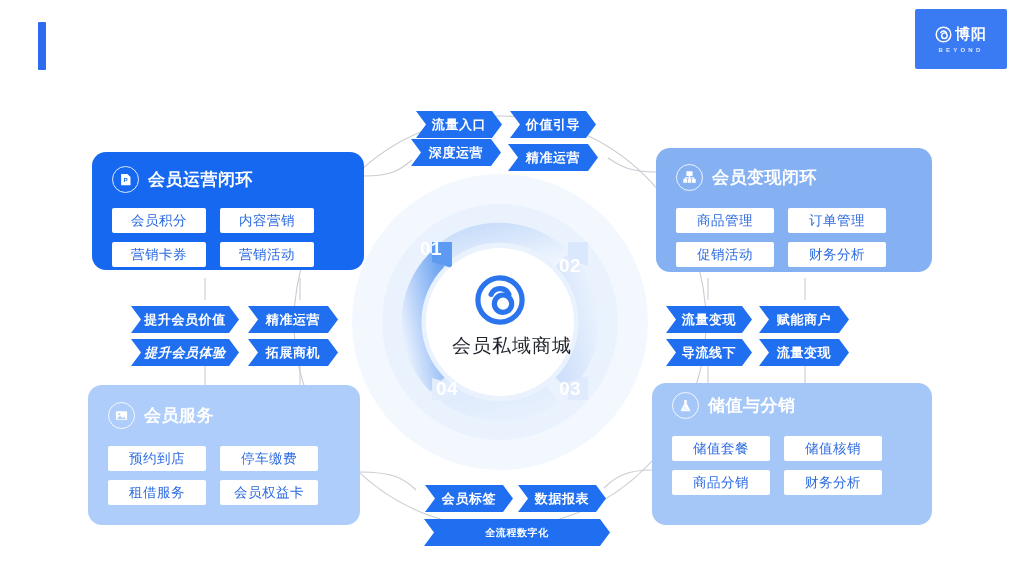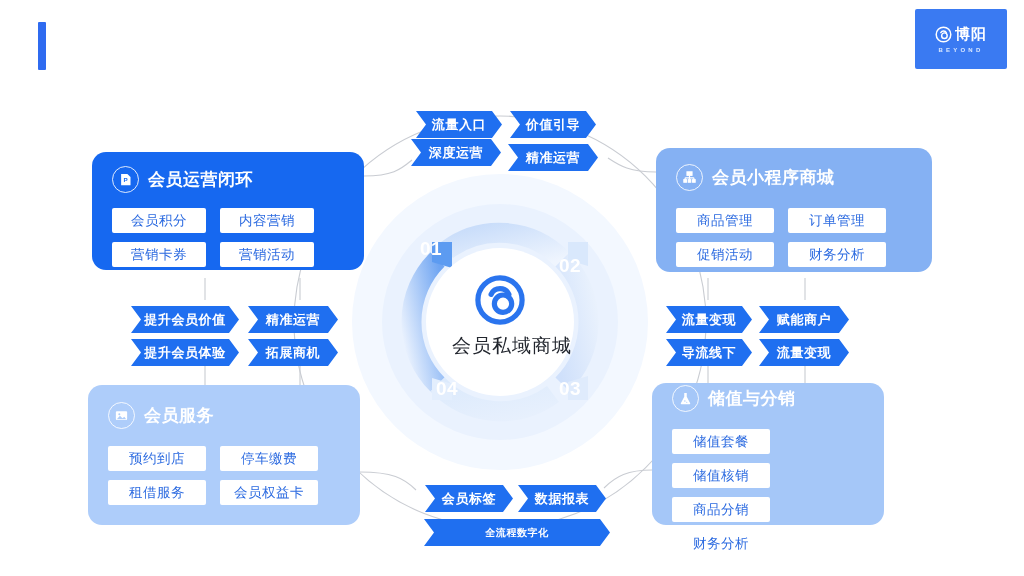--- a/index.html
+++ b/index.html
@@ -52,22 +52,22 @@
   .chip { background: #ffffff; color: #2b6ae0; font-size: 13.5px;
           width: 94px; height: 25px; line-height: 25px; text-align: center;
           border-radius: 2px; letter-spacing: .5px; white-space: nowrap; }
 
   #card-tl { left: 92px; top: 152px; width: 272px; height: 118px;
              background: #1668f0; padding: 14px 18px 0 20px; }
   #card-tr { left: 656px; top: 148px; width: 276px; height: 124px;
              background: #85b1f3; padding: 16px 18px 0 20px; }
   #card-bl { left: 88px; top: 385px; width: 272px; height: 140px;
              background: #aecdfa; padding: 17px 18px 0 20px; }
-  #card-br { left: 652px; top: 383px; width: 232px; height: 142px;
-             background: #a5c7f8; padding: 2px 18px 0 20px; }
+  #card-br { left: 652px; top: 383px; width: 280px; height: 142px;
+             background: #a5c7f8; padding: 9px 18px 0 20px; }
 
   #card-tr .chip, #card-bl .chip, #card-br .chip { width: 98px; }
   #card-bl .chips, #card-br .chips, #card-tr .chips { margin-top: 17px; }
 
   
   .hex { position: absolute; height: 27px; color: #fff;
          font-size: 13px; font-weight: bold; letter-spacing: .6px;
          display: flex; align-items: center; justify-content: center;
          background: #1f6ff0;
          clip-path: polygon(9px 0, 100% 0, calc(100% - 9px) 100%, 0 100%);
@@ -75,21 +75,21 @@
   .hex.arrow { clip-path: polygon(0 0, calc(100% - 10px) 0, 100% 50%,
                                    calc(100% - 10px) 100%, 0 100%, 10px 50%); }
 
   .t-lqrk { left: 416px; top: 111px; width: 86px; }
   .t-jzyd { left: 510px; top: 111px; width: 86px; }
   .t-sdyy { left: 411px; top: 132px; width: 90px; margin-top: 7px; }
   .t-jzyy { left: 508px; top: 144px; width: 90px; }
 
   .t-tsjz { left: 131px; top: 306px; width: 108px; }
   .t-xhdl { left: 248px; top: 306px; width: 90px; }
-  .t-tsty { left: 131px; top: 339px; width: 108px; }
+  .t-tsty { left: 131px; top: 339px; width: 108px; font-style: italic; }
   .t-tzsj { left: 248px; top: 339px; width: 90px; }
 
   .t-llbx1 { left: 666px; top: 306px; width: 86px; }
   .t-fnsh  { left: 759px; top: 306px; width: 90px; }
   .t-dlxx  { left: 666px; top: 339px; width: 86px; }
   .t-llbx2 { left: 759px; top: 339px; width: 90px; }
 
   .t-hybq { left: 425px; top: 485px; width: 88px; }
   .t-sjbb { left: 518px; top: 485px; width: 88px; }
   .t-qlc  { left: 424px; top: 519px; width: 186px; font-size: 10px; }
@@ -204,21 +204,21 @@
     <div class="card-head">
       <span class="card-icon">
         <svg width="15" height="15" viewBox="0 0 24 24" fill="none" stroke="#ffffff" stroke-width="1.9">
           <rect x="8" y="3" width="8" height="5.5" fill="#ffffff"></rect>
           <path d="M12 8.5v4M5 12.5h14M5 12.5v3M12 12.5v3M19 12.5v3"></path>
           <rect x="3" y="15.5" width="4" height="4" fill="#ffffff"></rect>
           <rect x="10" y="15.5" width="4" height="4" fill="#ffffff"></rect>
           <rect x="17" y="15.5" width="4" height="4" fill="#ffffff"></rect>
         </svg>
       </span>
-      <span class="card-title">会员小程序商城</span>
+      <span class="card-title">会员变现闭环</span>
     </div>
     <div class="chips">
       <span class="chip">商品管理</span>
       <span class="chip">订单管理</span>
       <span class="chip">促销活动</span>
       <span class="chip">财务分析</span>
     </div>
   </div>
 
   <div class="card" id="card-bl">

